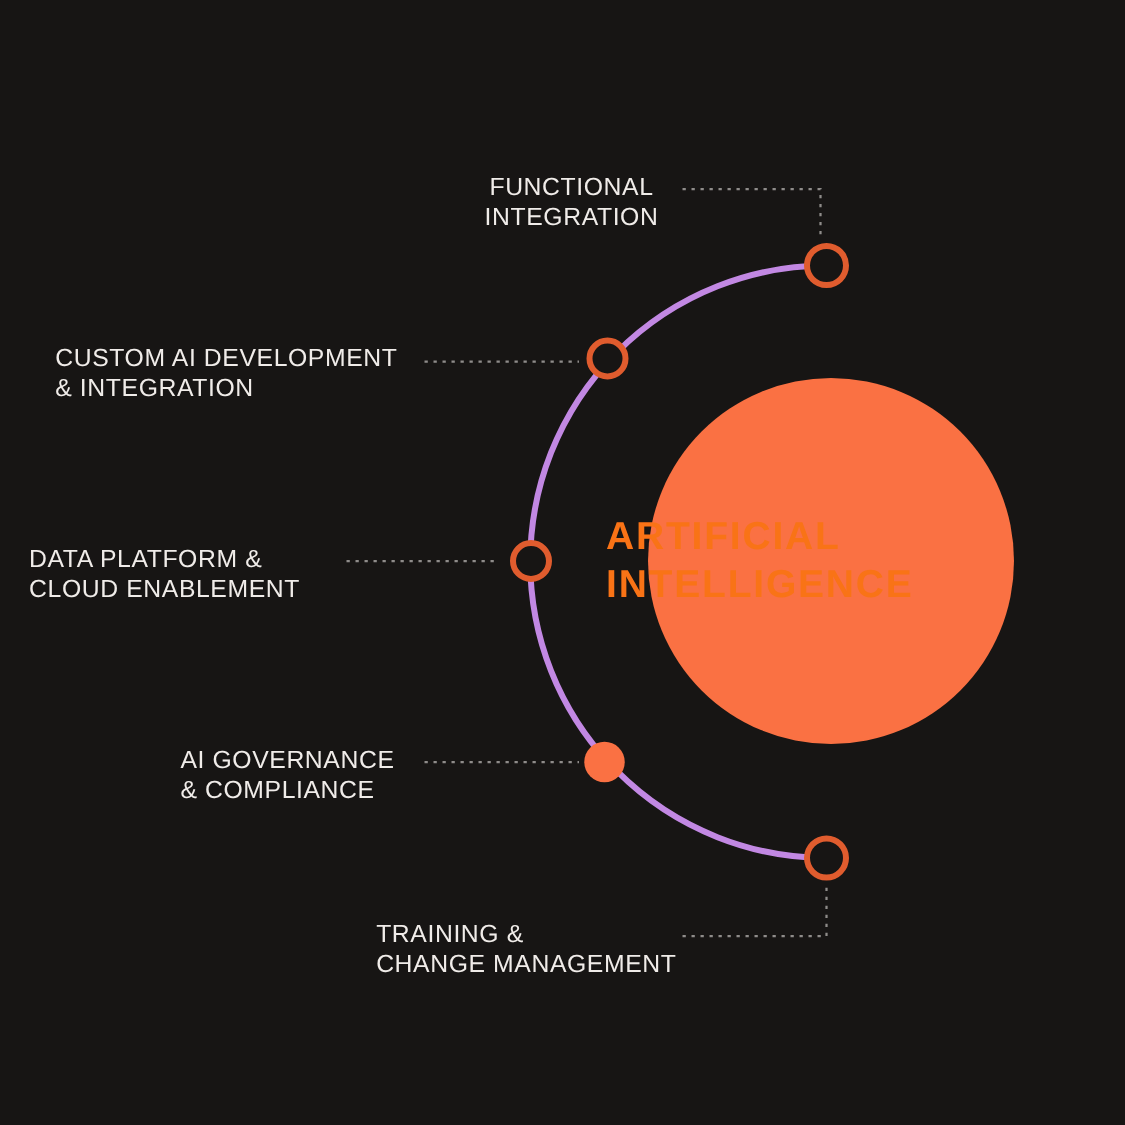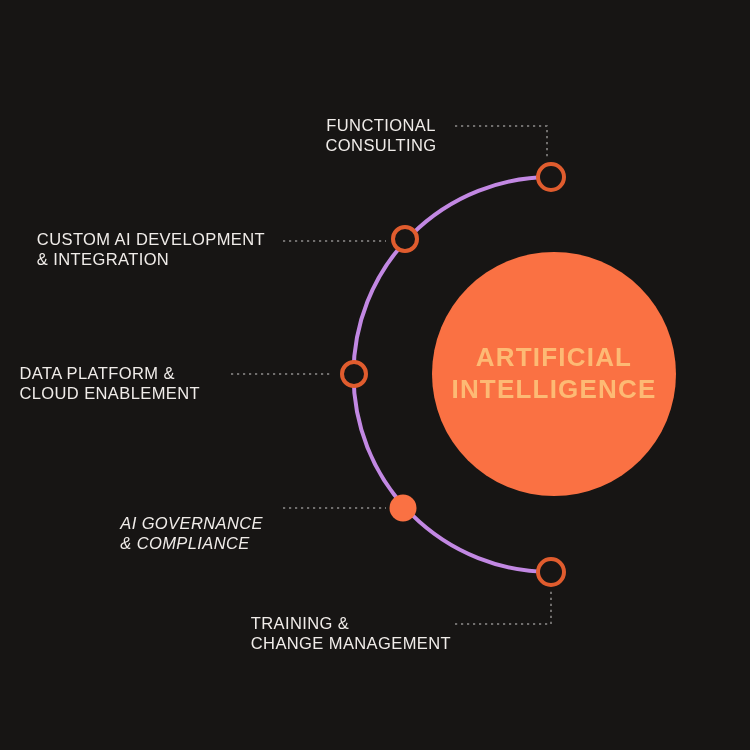--- a/index.html
+++ b/index.html
@@ -26,33 +26,33 @@
     font-size: 16.5px;
     line-height: 19.5px;
     letter-spacing: 0.4px;
     white-space: pre-line;
   }
   .align-right { text-align: left; }
   .align-center { text-align: center; }
   .label-functional   { left: 281px; top: 116px; width: 200px; }
   .label-customai     { right: 485px; top: 230px; }
   .label-dataplatform { right: 550px; top: 364px; }
-  .label-governance   { right: 487px; top: 514px; font-style: italic; }
+  .label-governance   { right: 487px; top: 498px; }
   .label-training     { right: 299px; top: 614px; }
   .center-label {
     position: absolute;
     left: 404px;
     top: 341px;
     width: 300px;
-    color: #fdba74;
+    color: #f97316;
     font-weight: 800;
     font-size: 26px;
     line-height: 32px;
     letter-spacing: 1.2px;
-    text-align: center;
+    text-align: left;
     white-space: pre-line;
   }
 </style>
 </head>
 <body>
 
 <div class="canvas">
 
   <svg class="gfx" width="750" height="750" viewBox="0 0 750 750">
 
@@ -67,21 +67,21 @@
     <circle cx="554" cy="374" r="122" fill="#fa7143"></circle>
 
     <circle cx="551" cy="177" r="13" fill="#171514" stroke="#e05c2e" stroke-width="4"></circle>
     <circle cx="405" cy="239" r="12" fill="#171514" stroke="#e05c2e" stroke-width="4"></circle>
     <circle cx="354" cy="374" r="12" fill="#171514" stroke="#e05c2e" stroke-width="4"></circle>
     <circle cx="403" cy="508" r="13.5" fill="#fa7143"></circle>
     <circle cx="551" cy="572" r="13" fill="#171514" stroke="#e05c2e" stroke-width="4"></circle>
   </svg>
 
   <div class="label align-center label-functional">FUNCTIONAL
-CONSULTING</div>
+INTEGRATION</div>
 
   <div class="label align-right label-customai">CUSTOM AI DEVELOPMENT
 &amp; INTEGRATION</div>
 
   <div class="label align-right label-dataplatform">DATA PLATFORM &amp;
 CLOUD ENABLEMENT</div>
 
   <div class="label align-right label-governance">AI GOVERNANCE
 &amp; COMPLIANCE</div>
 

